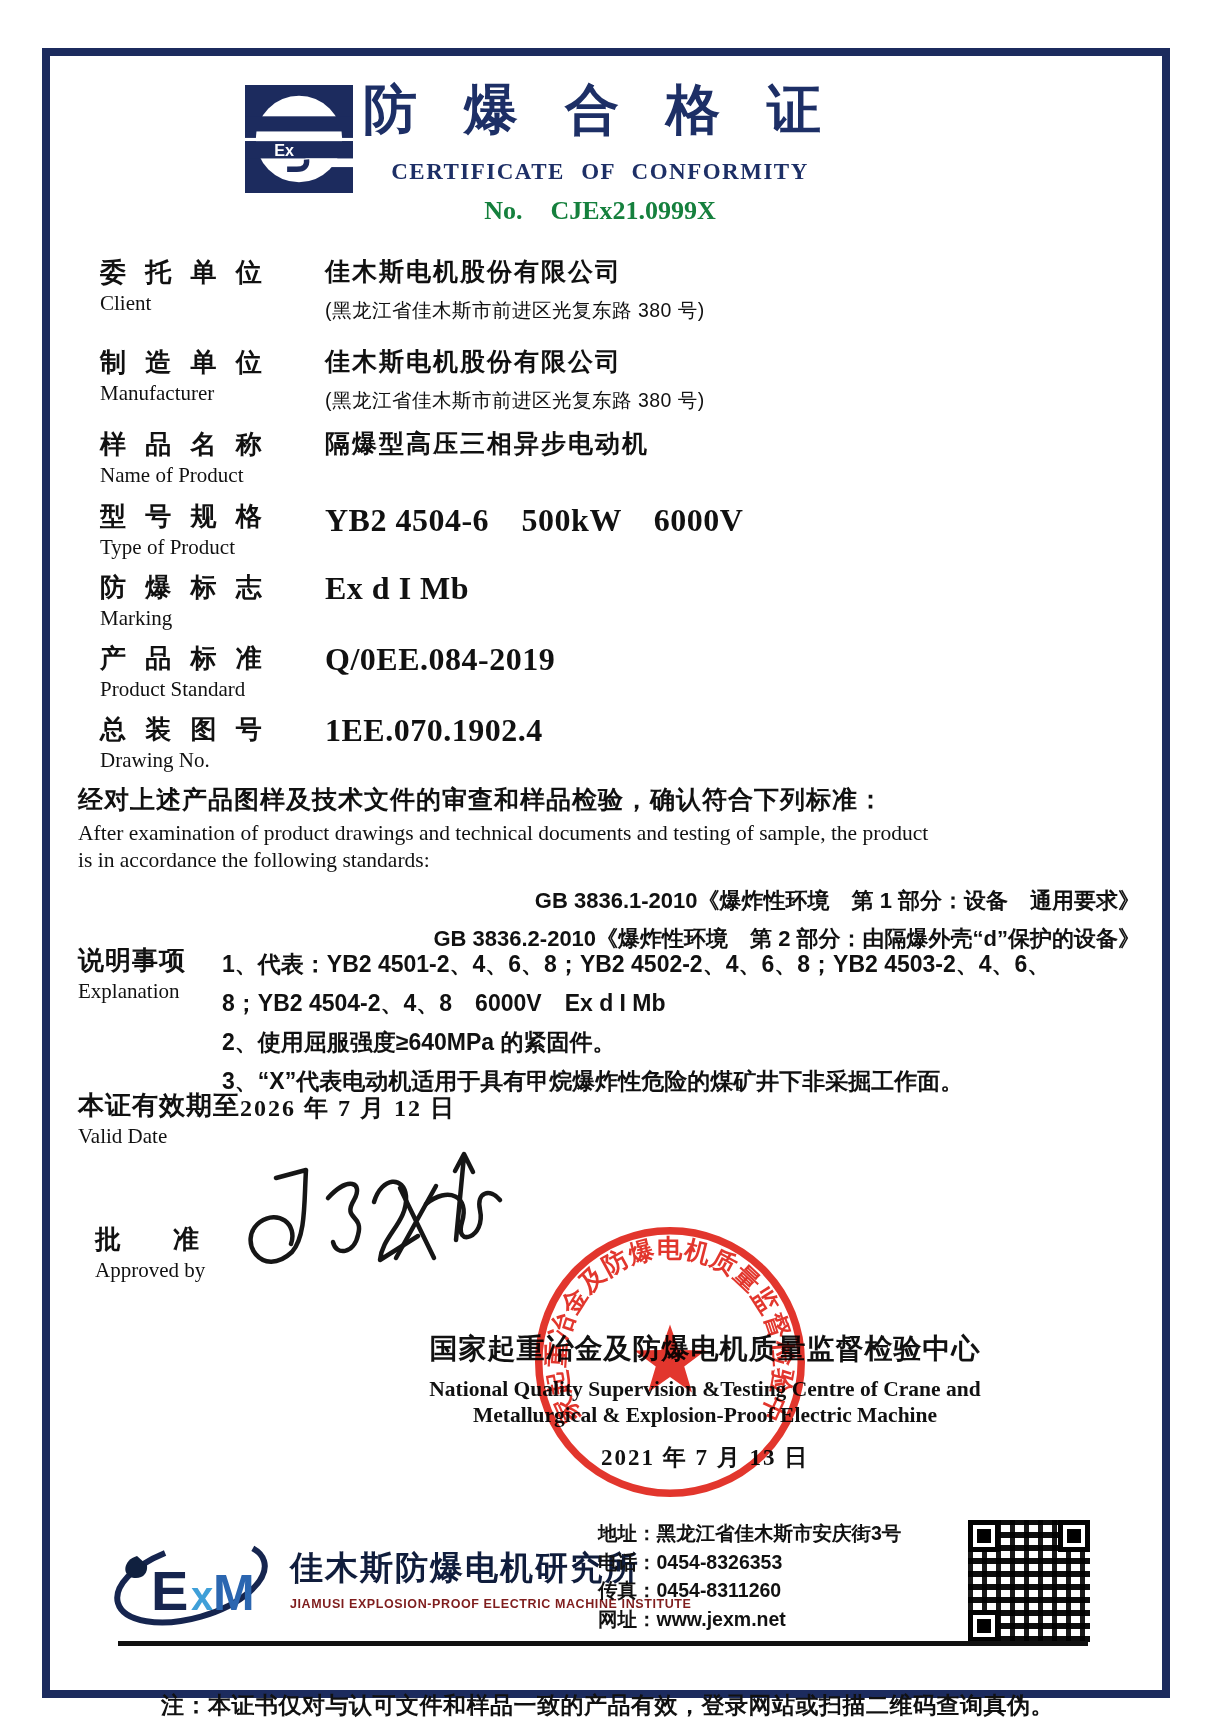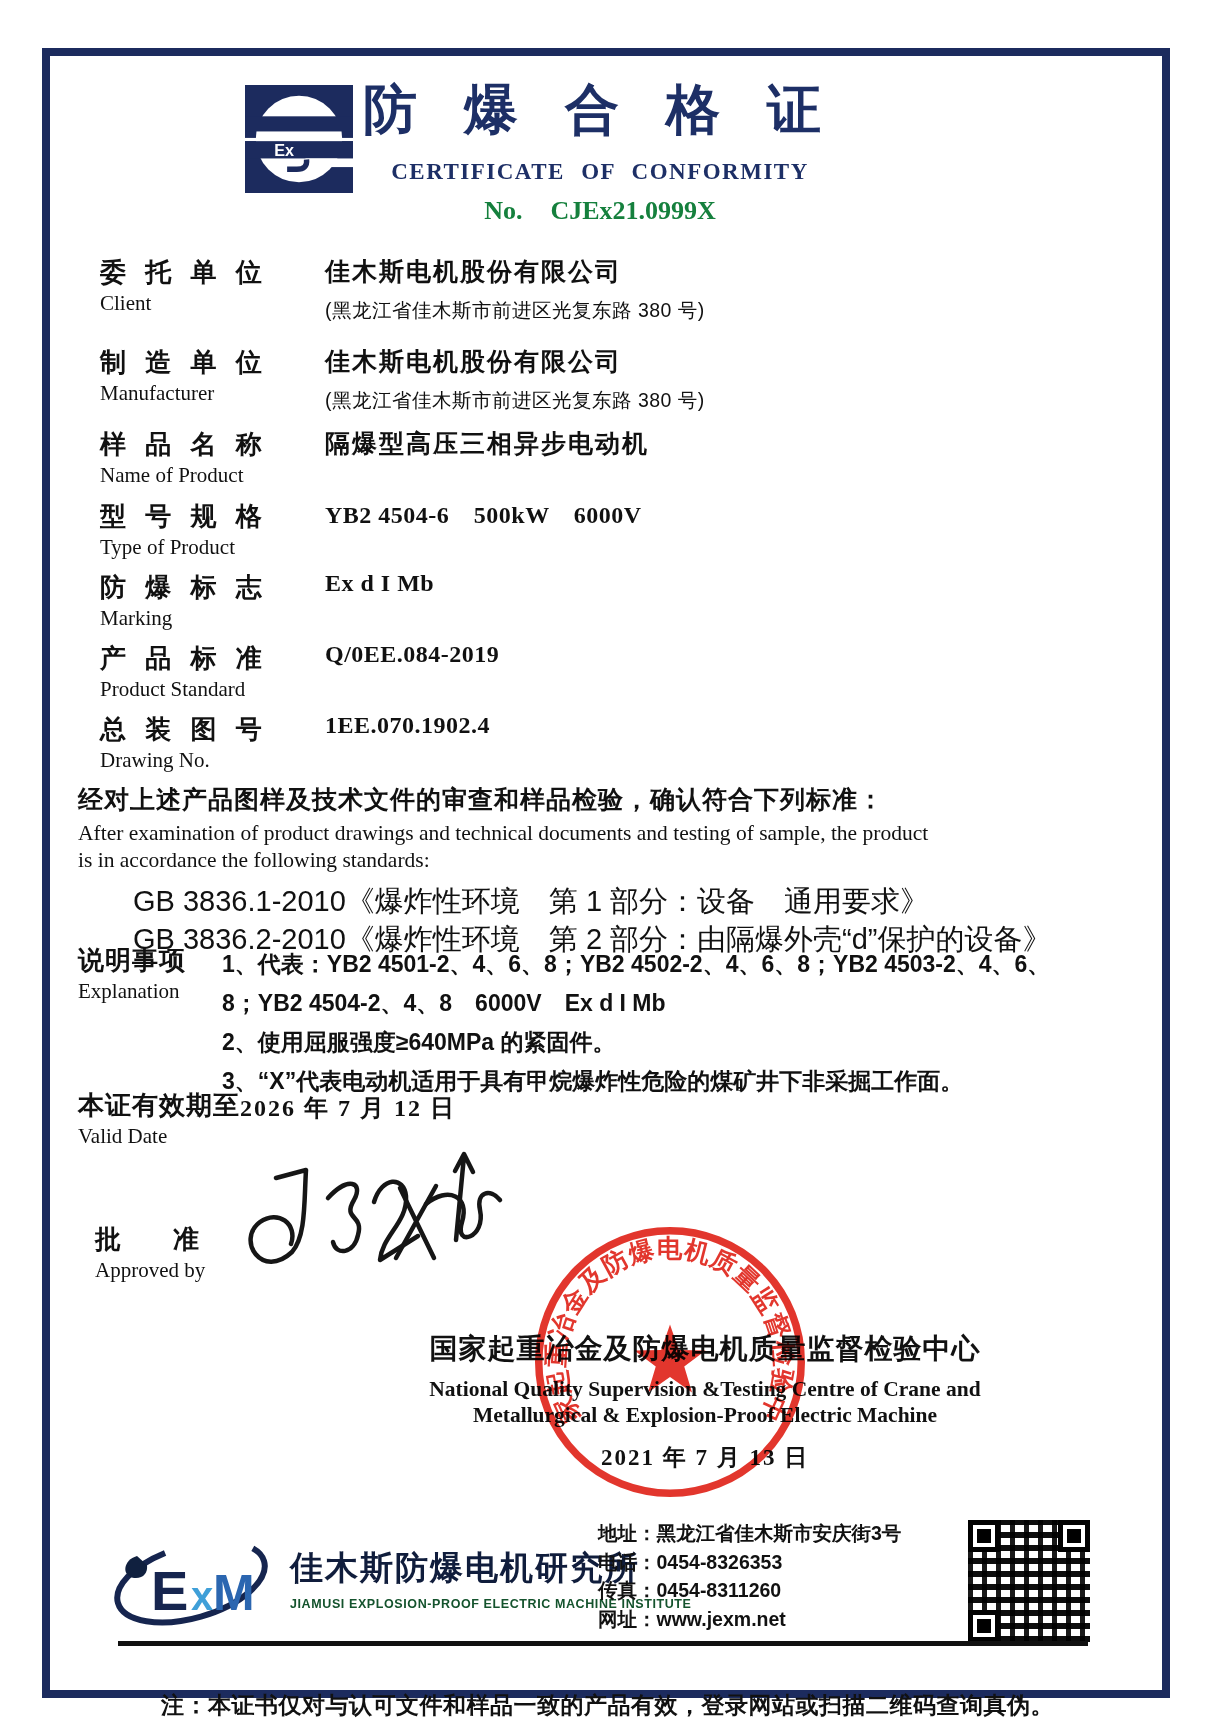--- a/index.html
+++ b/index.html
@@ -16,26 +16,26 @@
   .certno{position:absolute;left:330px;top:196px;width:540px;text-align:center;
           font-family:"Liberation Serif",serif;font-weight:bold;font-size:26px;color:#15803d;}
   .certno .gap{display:inline-block;width:28px;}
   
   .frow{position:absolute;left:100px;width:1020px;}
   .flabel-cn{font-size:26px;font-weight:bold;letter-spacing:6px;color:#111;}
   .flabel-en{font-family:"Liberation Serif",serif;font-size:21px;margin-top:1px;color:#111;}
   .fval{position:absolute;left:225px;top:0;width:760px;}
   .fval .v-cn{font-size:25px;font-weight:bold;letter-spacing:2px;}
   .fval .v-sub{font-size:19.5px;margin-top:9px;letter-spacing:0.5px;}
-  .fval .v-serif{font-family:"Liberation Serif",serif;font-weight:bold;font-size:24px;letter-spacing:0.5px;}
+  .fval .v-serif{font-family:"Liberation Serif",serif;font-weight:bold;font-size:32px;letter-spacing:0.5px;}
   
   .statement{position:absolute;left:78px;top:783px;width:1062px;}
   .st-cn{font-size:25px;font-weight:bold;letter-spacing:1px;}
   .st-en{font-family:"Liberation Serif",serif;font-size:21.5px;line-height:27px;margin-top:4px;}
-  .standards{margin-top:8px;margin-left:55px;font-size:29px;line-height:38px;font-weight:400;}
+  .standards{margin-top:8px;margin-left:55px;font-size:22px;line-height:38px;font-weight:700;text-align:right;}
   
   .expl-label{position:absolute;left:78px;top:943px;}
   .expl-items{position:absolute;left:222px;top:945px;width:925px;
               font-size:23px;line-height:39px;font-weight:600;}
   
   .valid-label{position:absolute;left:78px;top:1088px;}
   .valid-label .flabel-cn{letter-spacing:1px;}
   .valid-value{position:absolute;left:240px;top:1092px;
                font-family:"Liberation Serif",serif;font-weight:bold;font-size:24px;letter-spacing:2px;}
   .appr-label{position:absolute;left:95px;top:1183px;margin-top:39px;}
@@ -45,21 +45,21 @@
   .org-cn{font-size:28px;font-weight:bold;letter-spacing:1px;}
   .org-en{font-family:"Liberation Serif",serif;font-size:21.5px;font-weight:600;line-height:26px;margin-top:8px;}
   .issue-date{margin-top:14px;font-family:"Liberation Serif",serif;font-weight:bold;
               font-size:23px;letter-spacing:2px;}
   .stamp{position:absolute;left:520px;top:1212px;width:300px;height:300px;
          mix-blend-mode:multiply;opacity:.92;pointer-events:none;z-index:6;}
   
   .flogo{position:absolute;left:103px;top:1534px;}
   .inst{position:absolute;left:290px;top:1546px;}
   .inst-cn{font-size:33px;font-weight:bold;color:#101d3c;letter-spacing:2px;}
-  .inst-en{font-size:12.5px;font-weight:bold;color:#14532d;letter-spacing:.6px;margin-top:6px;}
+  .inst-en{font-size:12.5px;font-weight:bold;color:#7f1d1d;letter-spacing:.6px;margin-top:6px;}
   .contact{position:absolute;left:598px;top:1519px;font-size:19.5px;font-weight:bold;line-height:28.5px;}
   .contact .row span{display:inline;}
   .qr{position:absolute;left:968px;top:1520px;width:122px;height:122px;background-color:#fff;
       background-image:
         repeating-linear-gradient(0deg, rgba(0,0,0,.95) 0 6px, transparent 6px 13px),
         repeating-linear-gradient(90deg, rgba(0,0,0,.9) 0 5px, transparent 5px 14px),
         repeating-linear-gradient(0deg, transparent 0 9px, rgba(255,255,255,.95) 9px 15px),
         repeating-linear-gradient(90deg, rgba(255,255,255,.95) 0 8px, transparent 8px 17px);}
   .finder{position:absolute;width:22px;height:22px;border:5px solid #000;background:#fff;}
   .finder::after{content:"";position:absolute;left:4px;top:4px;width:14px;height:14px;background:#000;}

